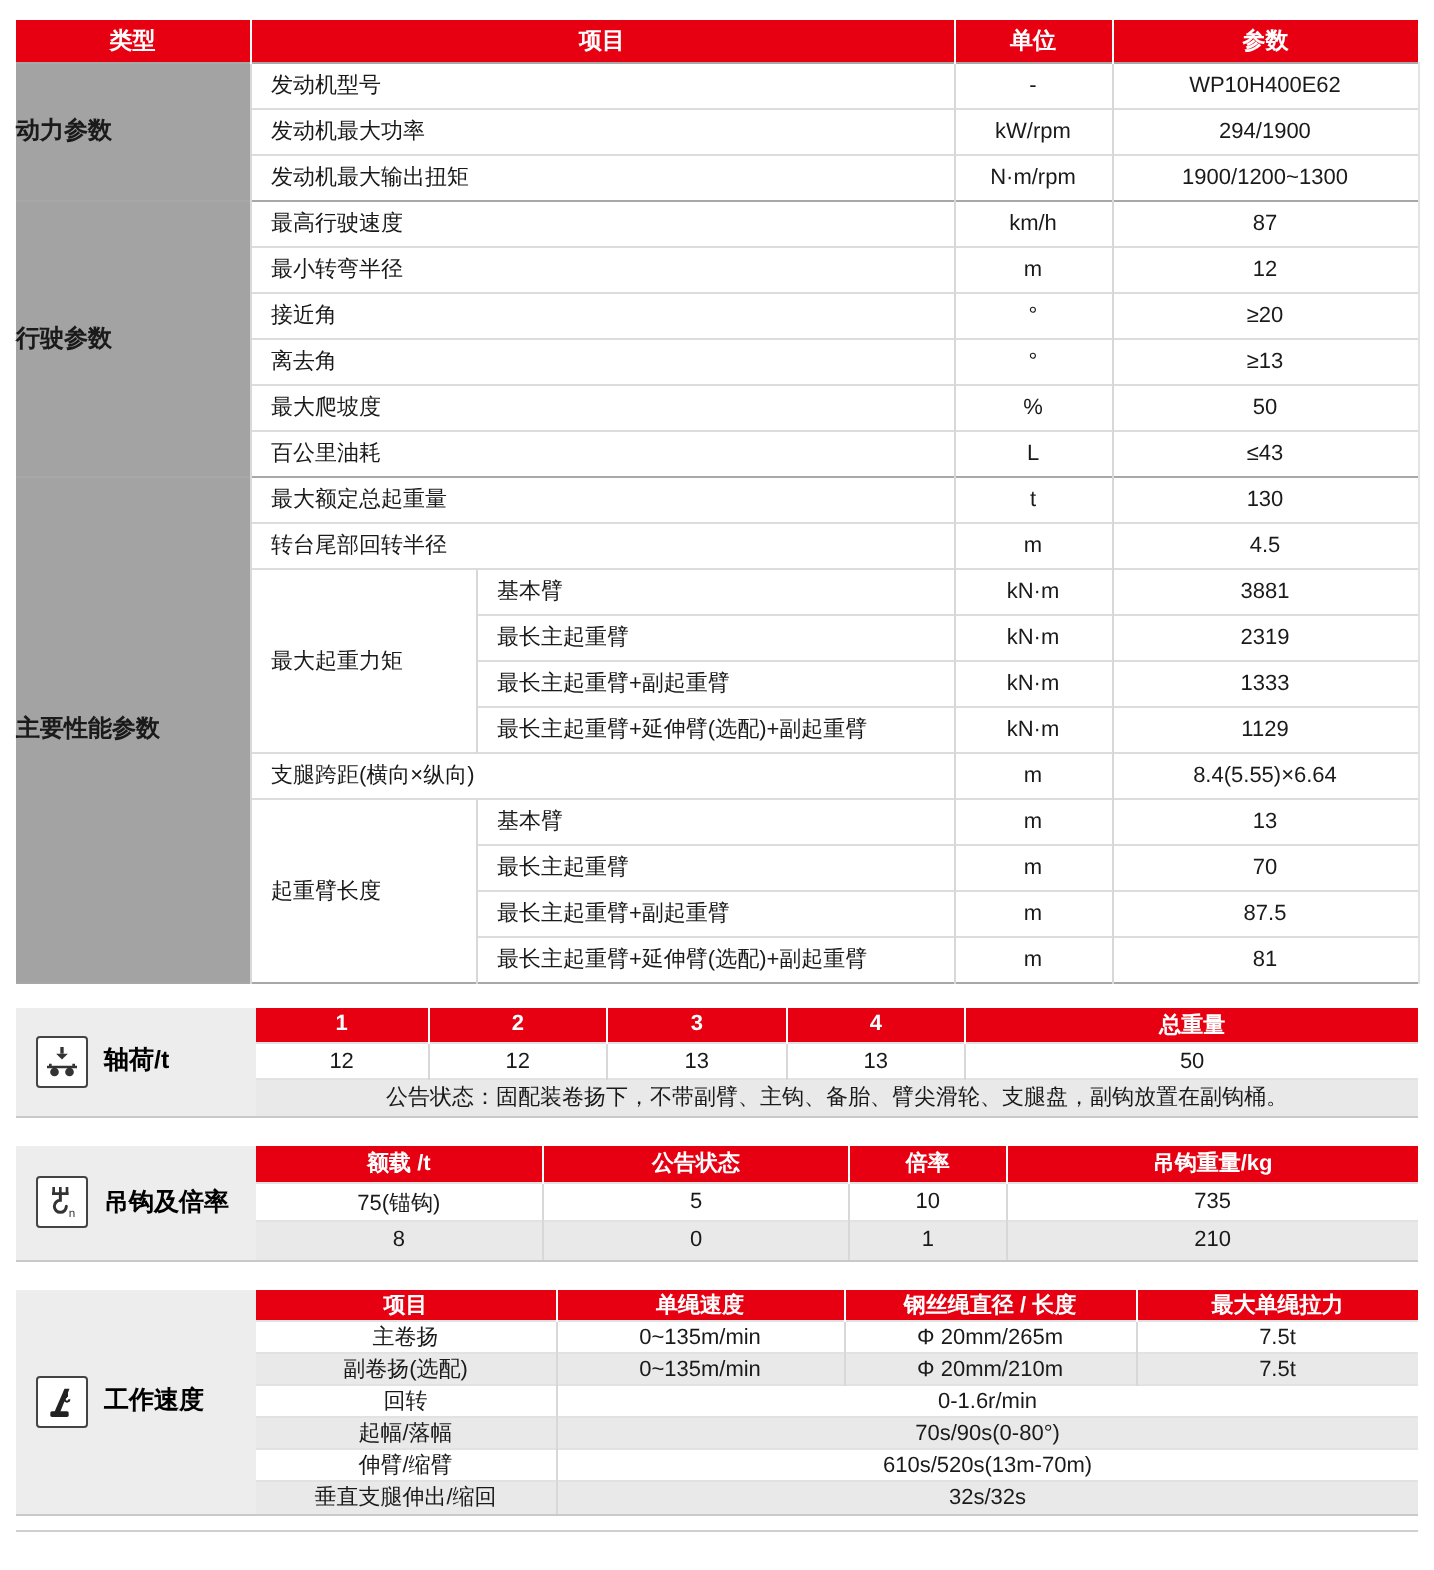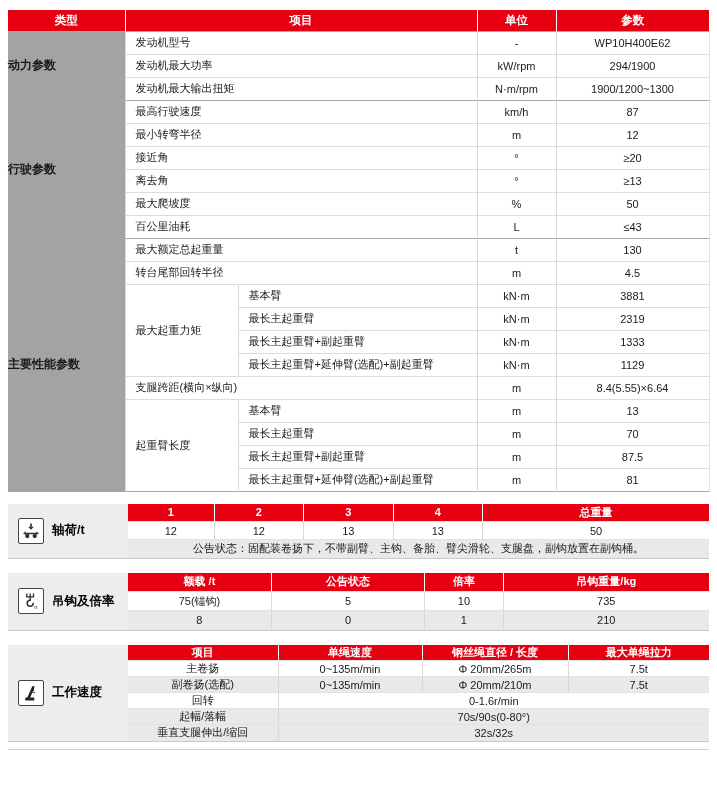--- a/index.html
+++ b/index.html
@@ -318,20 +318,24 @@
           <td>7.5t</td>
         </tr>
         <tr>
           <td>回转</td>
           <td colspan="3">0-1.6r/min</td>
         </tr>
         <tr class="alt">
           <td>起幅/落幅</td>
           <td colspan="3">70s/90s(0-80°)</td>
         </tr>
+        <tr>
+          <td>伸臂/缩臂</td>
+          <td colspan="3">610s/520s(13m-70m)</td>
+        </tr>
         <tr class="alt">
           <td>垂直支腿伸出/缩回</td>
           <td colspan="3">32s/32s</td>
         </tr>
       </tbody>
     </table>
   </div>
 
   <div class="bottom-rule"></div>
 </div>

